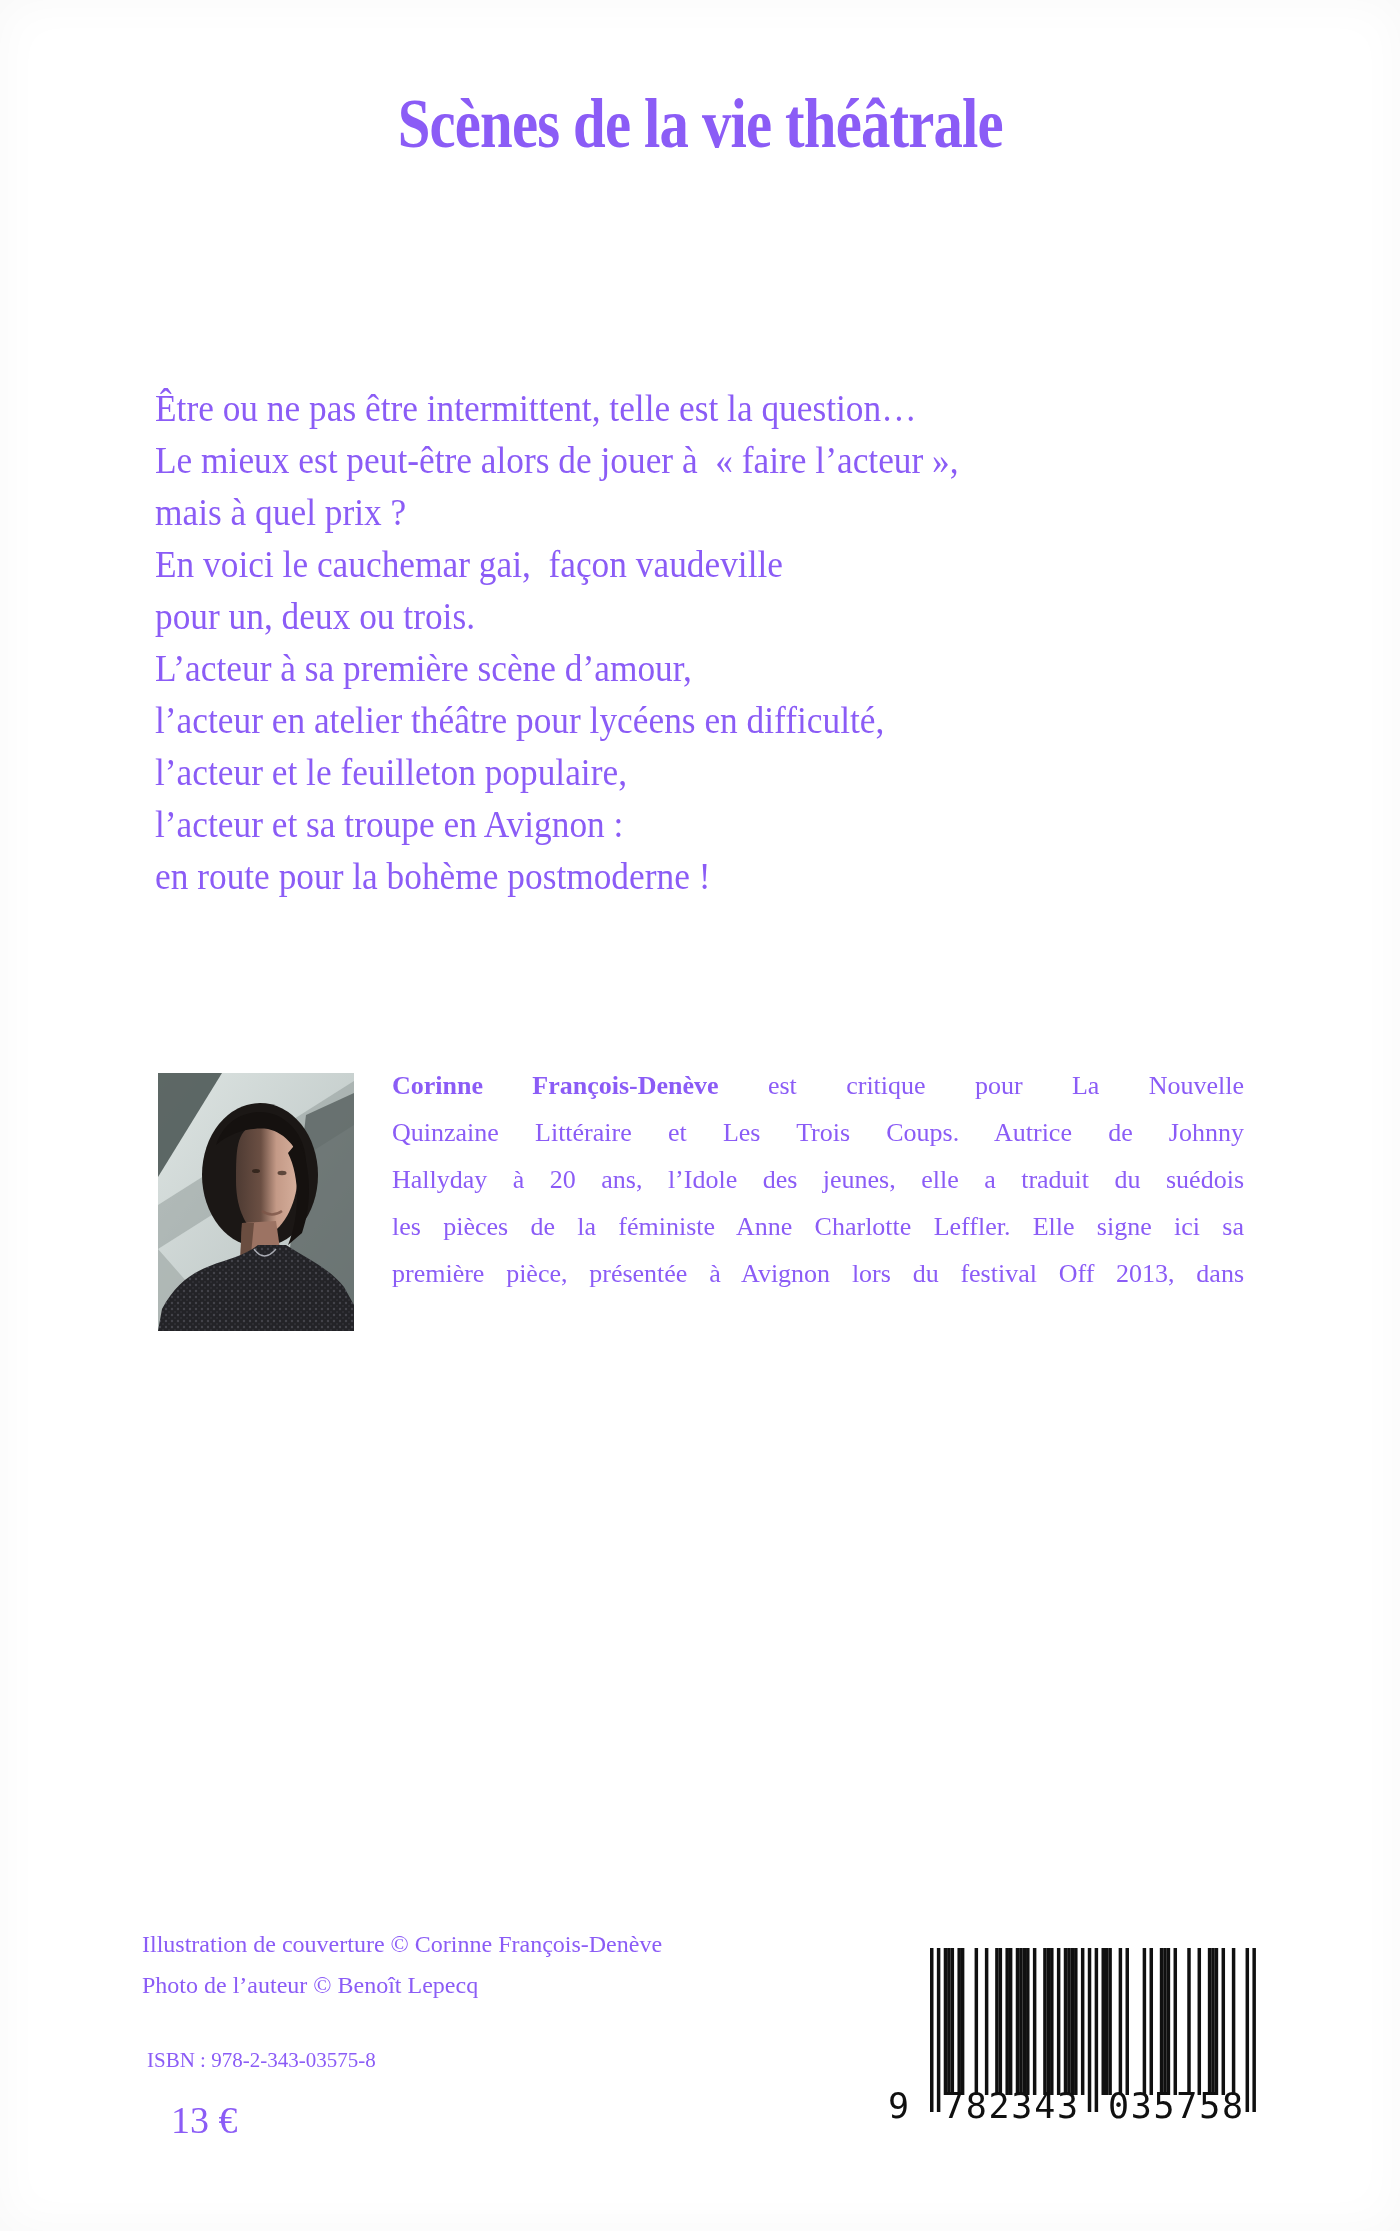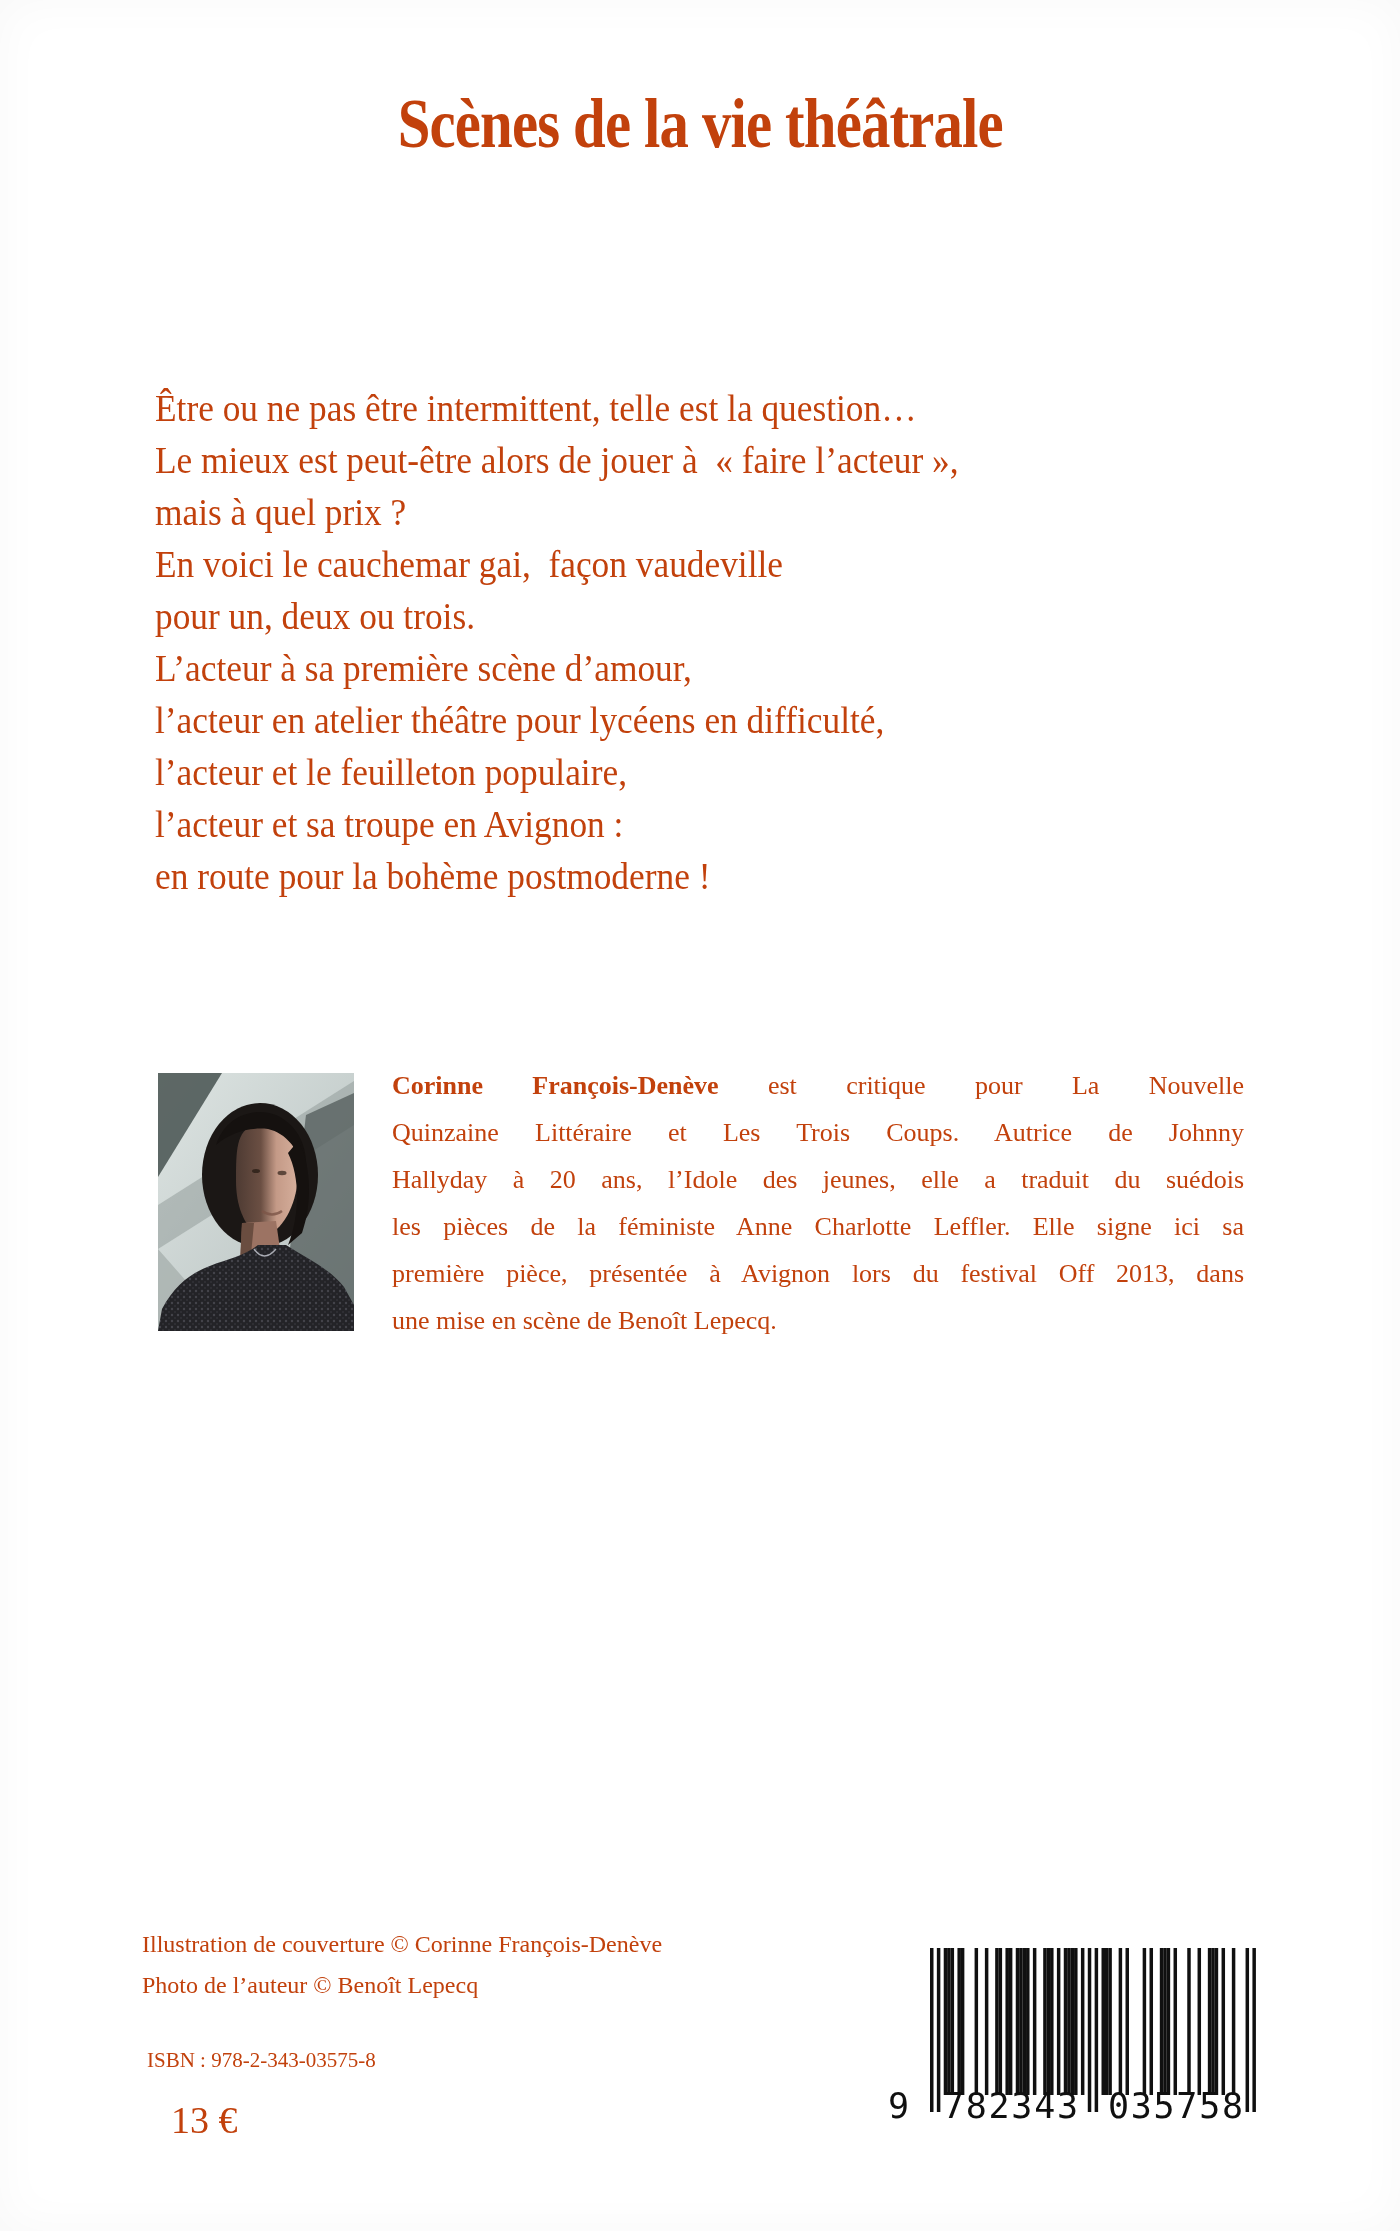--- a/index.html
+++ b/index.html
@@ -1,18 +1,18 @@
 <!DOCTYPE html>
 <html><head>
 <meta charset="utf-8">
 <style>
   html,body { margin:0; padding:0; background:#ffffff; }
   .page {
     position:relative; width:1400px; height:2231px; background:#ffffff;
-    font-family:"Liberation Serif","DejaVu Serif",serif; color:#c2410c;
+    font-family:"Liberation Serif","DejaVu Serif",serif; color:#8b5cf6;
     overflow:hidden; box-shadow:inset 0 0 50px rgba(0,0,0,0.03);
   }
   .title-wrap { position:absolute; left:0; right:0; top:84px; text-align:center; }
   .title-inner {
     display:inline-block; font-size:70px; font-weight:700; letter-spacing:-1px;
     transform:scaleX(0.84); transform-origin:center top; white-space:nowrap;
   }
   .poem {
     position:absolute; left:155px; top:382px; font-size:38px; line-height:52px;
     transform:scaleX(0.93); transform-origin:left top; white-space:nowrap;
@@ -95,21 +95,20 @@
       <path d="M96,176 Q106,190 118,176" stroke="#c9ccd4" stroke-width="1.4" fill="none" opacity="0.8"></path>
     </svg>
   </div>
 
   <div class="bio">
       <div class="bio-line"><span class="seg-bi">Corinne François-Denève</span><span class="seg-i"> est critique pour </span><span class="seg-r">La Nouvelle</span></div>
       <div class="bio-line"><span class="seg-r">Quinzaine Littéraire </span><span class="seg-i">et </span><span class="seg-r">Les Trois Coups. </span><span class="seg-i">Autrice de </span><span class="seg-r">Johnny</span></div>
       <div class="bio-line"><span class="seg-r">Hallyday à 20 ans, l’Idole des jeunes, </span><span class="seg-i">elle a traduit du suédois</span></div>
       <div class="bio-line"><span class="seg-i">les pièces de la féministe Anne Charlotte Leffler. Elle signe ici sa</span></div>
       <div class="bio-line"><span class="seg-i">première pièce, présentée à Avignon lors du festival Off 2013, dans</span></div>
-      <div class="bio-line last"><span class="seg-i">une mise en scène de Benoît Lepecq.</span></div>
     </div>
 
   <div class="credits">
       <div class="credit-line">Illustration de couverture © Corinne François-Denève</div>
       <div class="credit-line">Photo de l’auteur © Benoît Lepecq</div>
     </div>
 
   <div class="isbn">ISBN : 978-2-343-03575-8</div>
 
   <div class="price">13 €</div>

